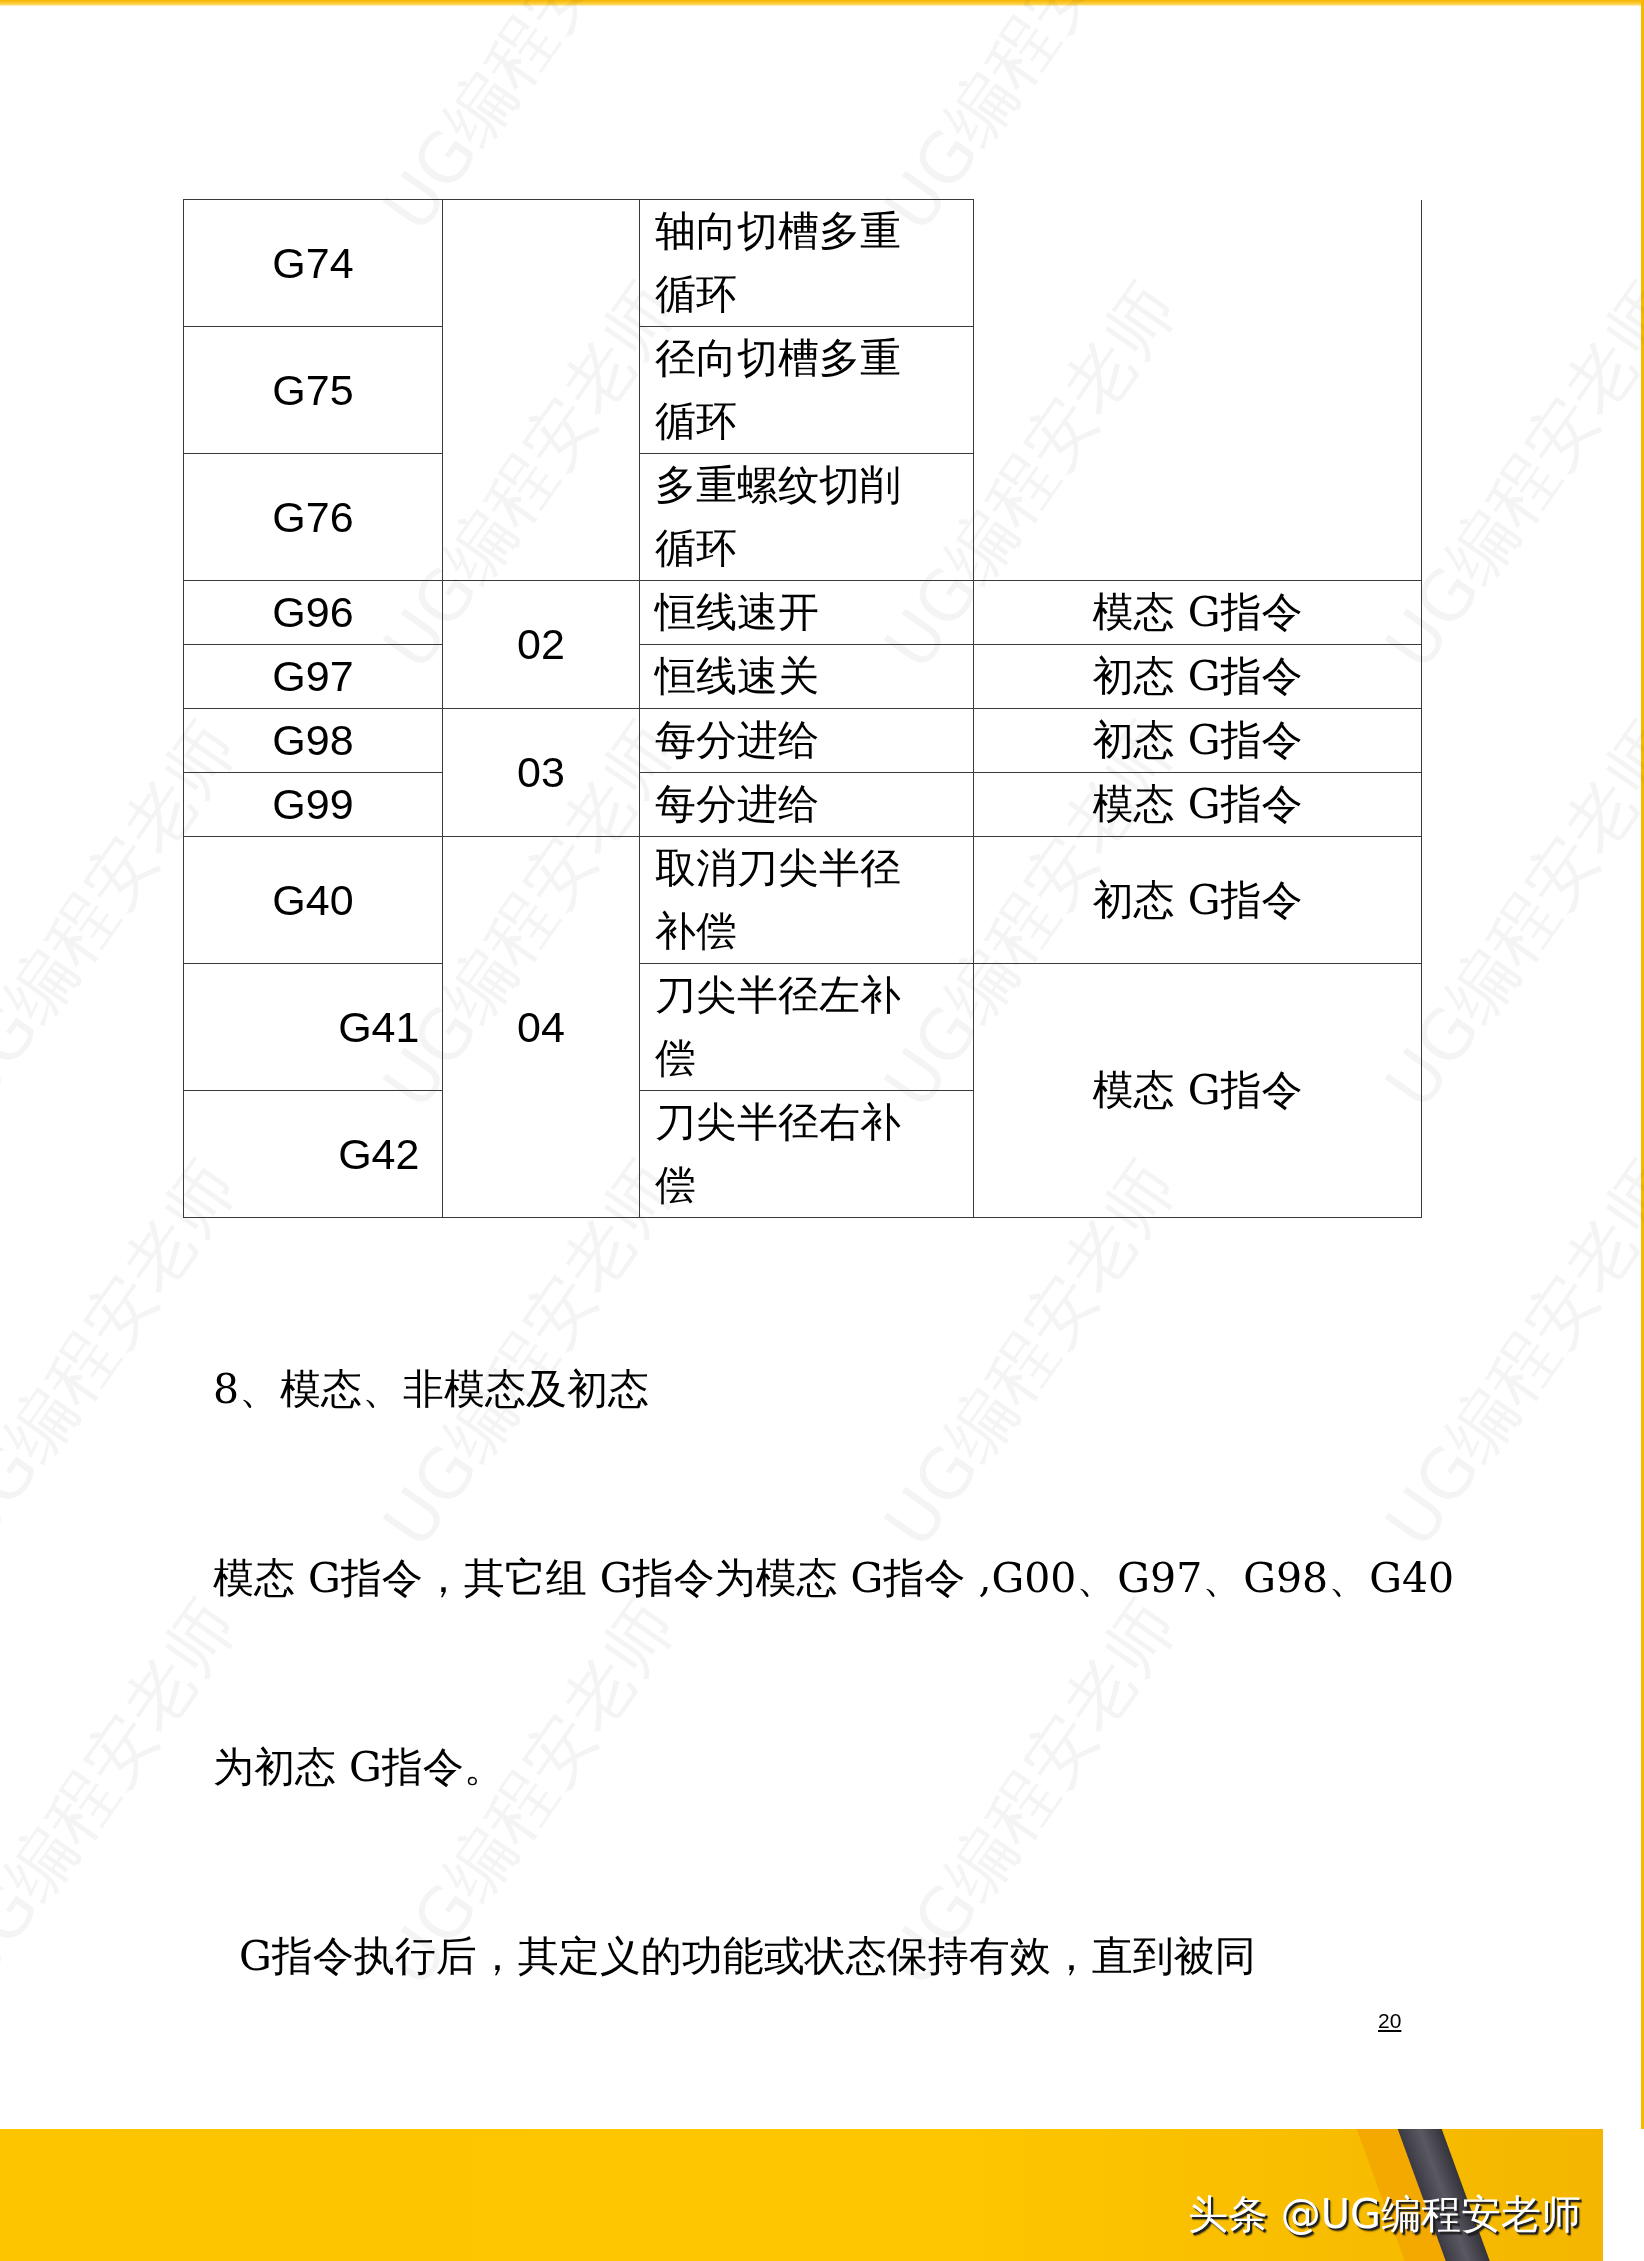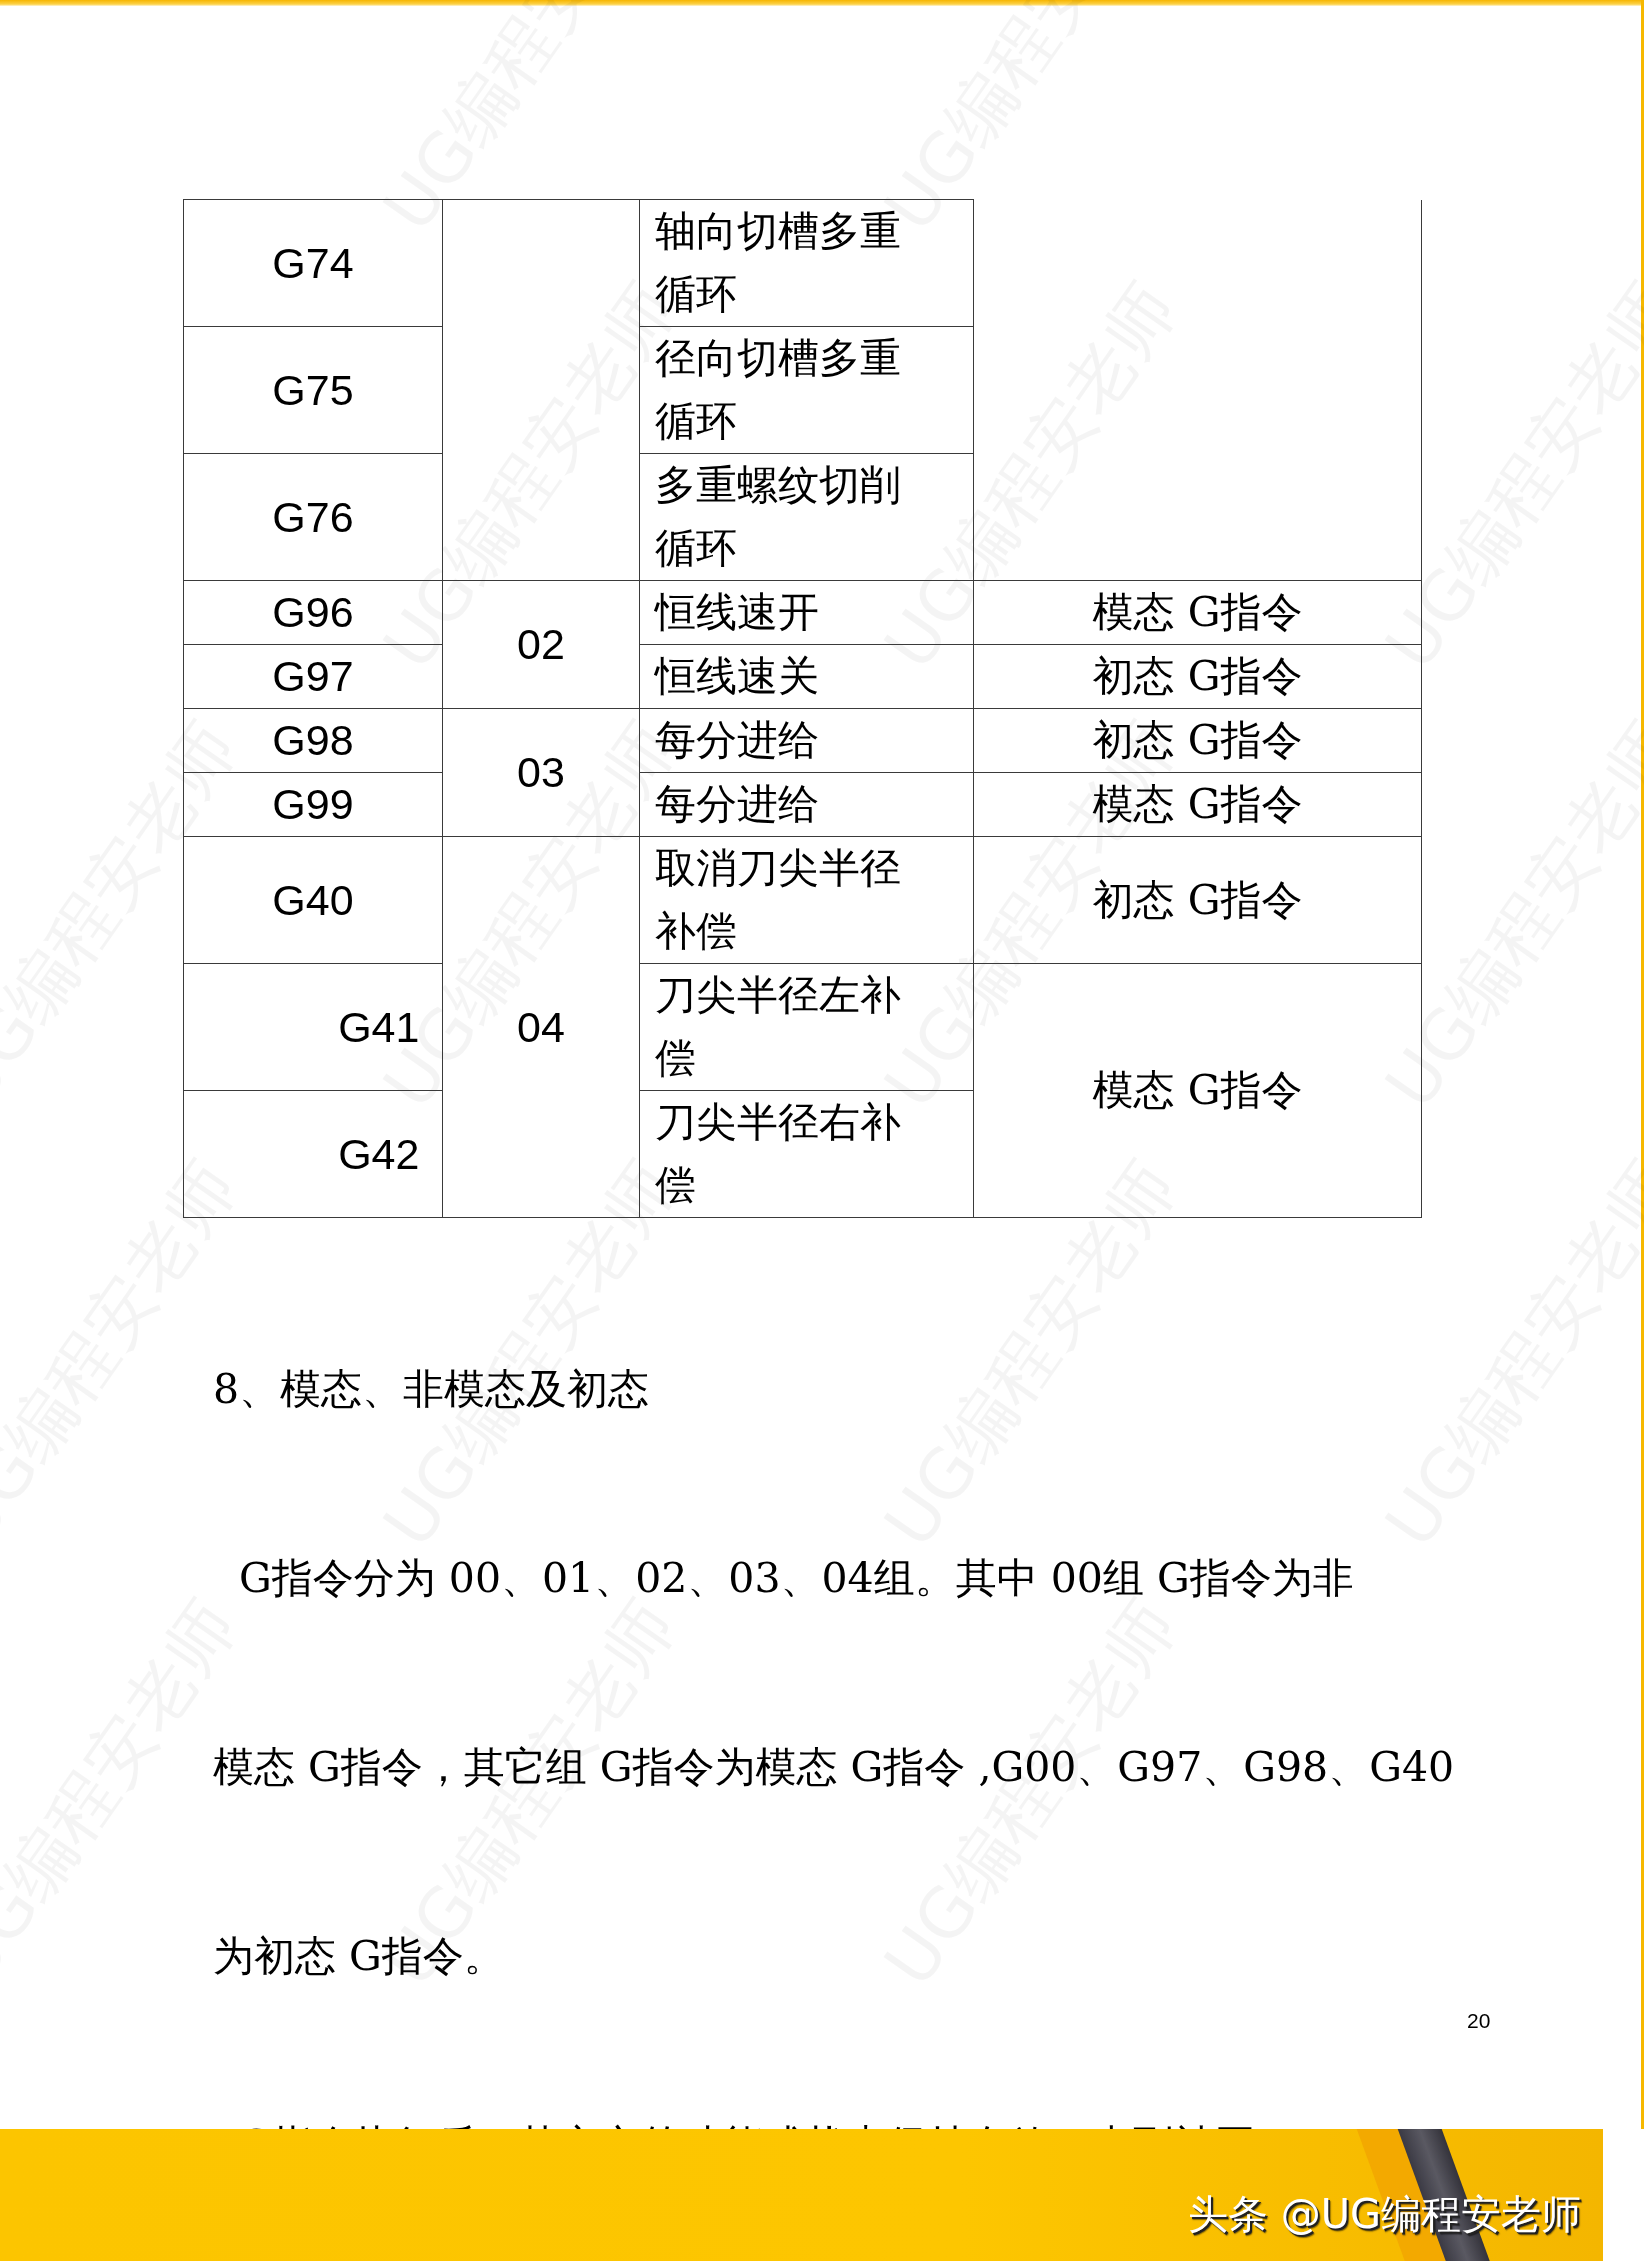--- a/index.html
+++ b/index.html
@@ -42,22 +42,22 @@
   }
   .gtable td.desc { padding-left:15px; font-size:41px; line-height:63px; }
   .gtable td.kind { text-align:center; font-size:41px; }
 
   .body-text {
     position:absolute; left:213px; top:1232px; width:1266px;
     font-size:41px; line-height:63px; white-space:pre;
   }
   .body-text .line { height:63px; }
   .page-num {
-    position:absolute; left:1467px; top:2009px;
-    font-family:"Liberation Sans","DejaVu Sans",sans-serif; font-size:21px;
+    position:absolute; left:1378px; top:2009px;
+    font-family:"Liberation Sans","DejaVu Sans",sans-serif; font-size:21px;text-decoration:underline;
   }
   .footer {
     position:absolute; left:0; top:2129px; width:1603px; height:132px;
     background:linear-gradient(90deg,#fcc500 0%,#fdc600 60%,#f4b600 100%);
     overflow:hidden;
   }
   .footer .stripe-orange {
     position:absolute; left:1382px; top:-12.5px; width:44px; height:163px;
     background:#f3a900; transform:skewX(20deg);
   }
@@ -172,21 +172,20 @@
     <td class="desc">
       <div>刀尖半径右补</div>
       <div>偿</div>
     </td>
   </tr>
 </tbody>
   </table>
 
 <div class="body-text">
   <div class="line">8、模态、非模态及初态</div>
-  <div class="line">  G指令分为 00、01、02、03、04组。其中 00组 G指令为非</div>
   <div class="line">模态 G指令，其它组 G指令为模态 G指令 ,G00、G97、G98、G40</div>
   <div class="line">为初态 G指令。</div>
   <div class="line">  G指令执行后，其定义的功能或状态保持有效，直到被同</div>
   
   
   
   
   
   
 </div>

